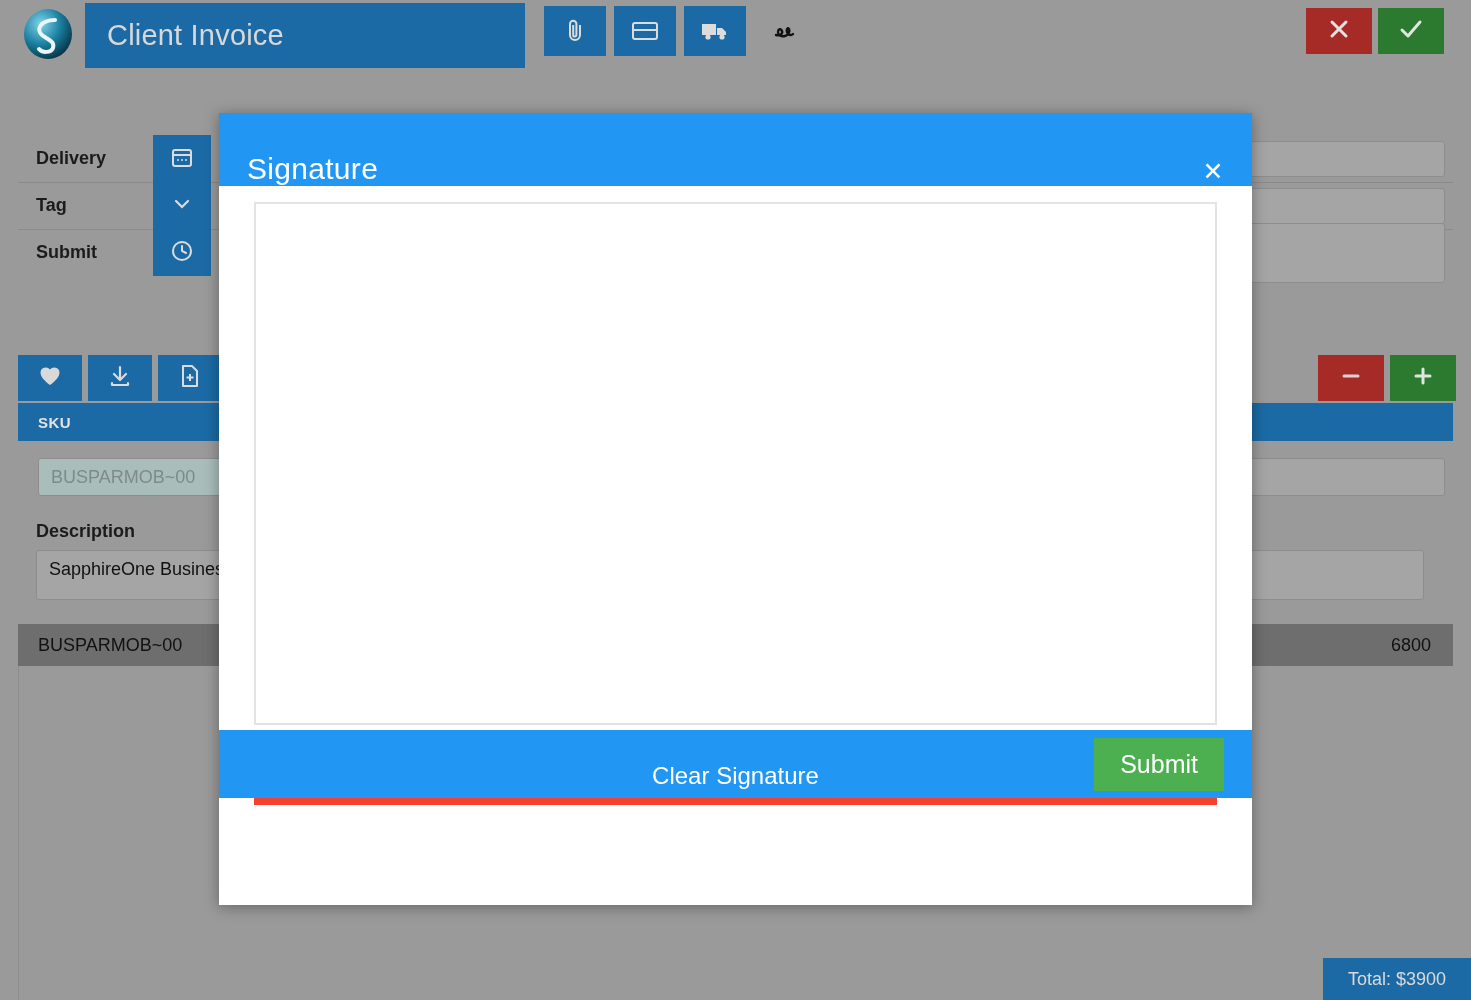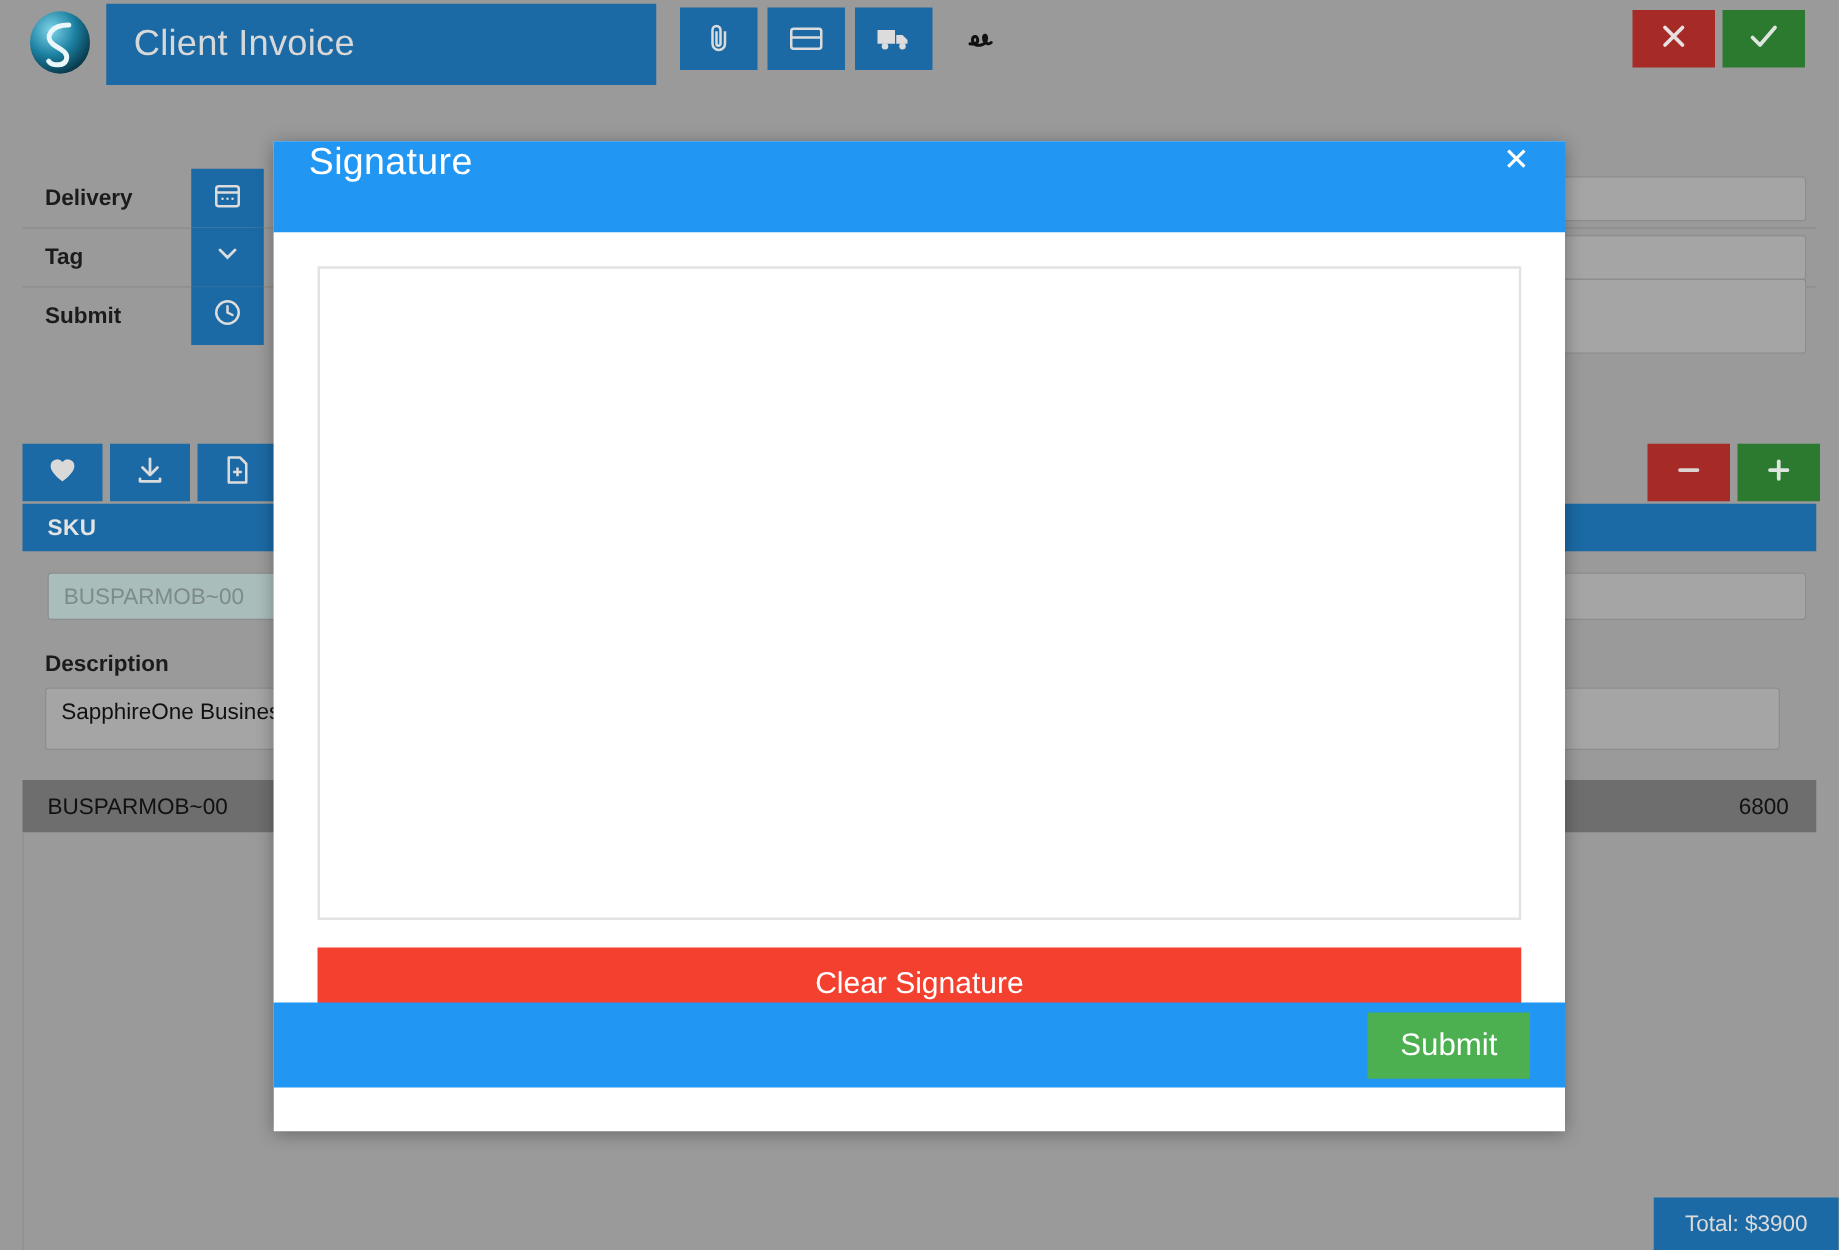--- a/index.html
+++ b/index.html
@@ -148,21 +148,21 @@
   .sku-header {
     position: absolute;
     left: 18px; right: 18px;
     top: 403px; height: 38px;
     background: #1b6aa5;
     display: flex;
     align-items: center;
   }
   .sku-header .sku-label {
     color: #e3e3e3;
-    font-size: 18px;
+    font-size: 15px;
     font-weight: bold;
     padding-left: 20px;
     letter-spacing: .4px;
   }
 
   .sku-row {
     position: absolute;
     left: 18px; right: 18px;
     top: 449px; height: 56px;
     display: flex;
@@ -234,44 +234,44 @@
     position: absolute;
     left: 219px; top: 113px;
     width: 1033px; height: 792px;
     background: #ffffff;
     box-shadow: 0 2px 14px rgba(0,0,0,.35);
   }
   .modal-header {
     height: 73px;
     background: #2196f3;
     display: flex;
-    align-items: flex-start;
+    align-items: flex-end;
     justify-content: space-between;
     padding: 0 24px 0 28px;
     box-sizing: border-box;
   }
   .modal-title {
     color: #ffffff;
     font-size: 30px;
     letter-spacing: .3px;
   }
   .modal-close {
     color: #ffffff;
     font-size: 25px;
     line-height: 1;
     width: 30px; height: 30px;
     display: flex;
     align-items: center;
     justify-content: center;
     cursor: pointer;
   }
   .modal-body {
-    height: 616px;
+    height: 544px;
     background: #ffffff;
-    padding: 27px 35px 0 35px;
+    padding: 16px 35px 0 35px;
     box-sizing: border-box;
   }
   .sig-canvas {
     width: 963px;
     height: 523px;
     background: #ffffff;
     border: 2px solid #e3e3e3;
     box-sizing: border-box;
   }
   .clear-btn {

